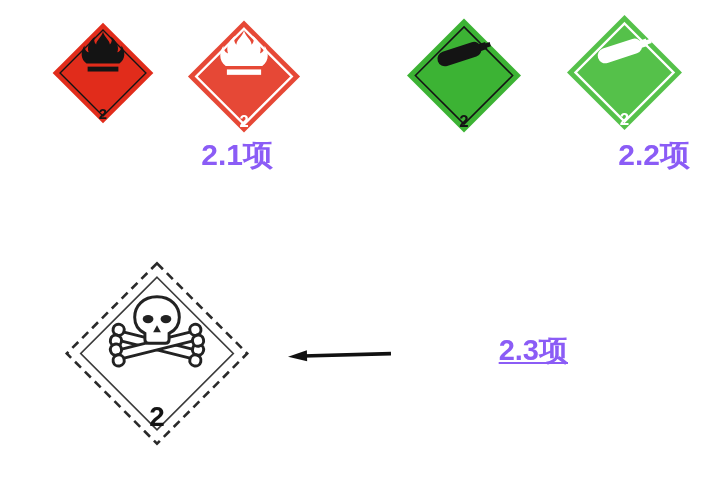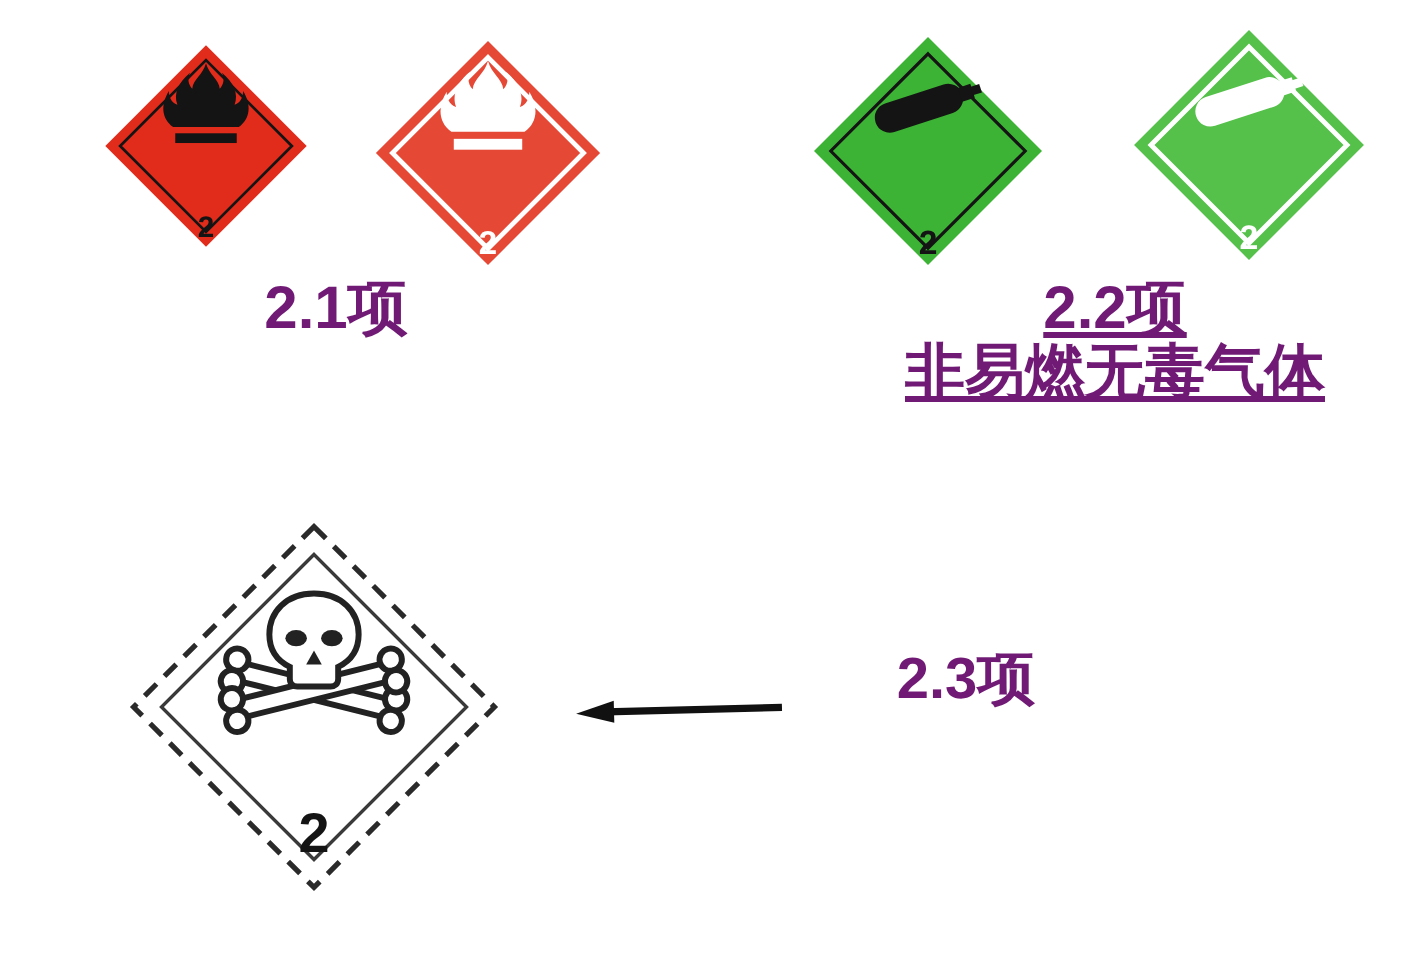--- a/index.html
+++ b/index.html
@@ -25,25 +25,25 @@
   .p2 .sym,.p4 .sym{fill:#ffffff;}
   .num{font-family:"Liberation Sans","DejaVu Sans",sans-serif;font-weight:bold;font-size:14px;text-anchor:middle;}
   .p1 .num,.p3 .num,.p5 .num{fill:#141414;}
   .p2 .num,.p4 .num{fill:#ffffff;}
   
   .p5 .outer-dash{fill:none;stroke:#2a2a2a;stroke-width:1.4;stroke-dasharray:4.5 3;}
   .p5 .inner-solid{fill:#ffffff;stroke:#3a3a3a;stroke-width:0.9;}
   .p5 .skull-line{fill:#ffffff;stroke:#222222;stroke-width:1.6;}
   .p5 .skull-dark{fill:#222222;stroke:none;}
   
-  .caption{position:absolute;text-align:center;color:#701a75;font-weight:bold;line-height:32px;}
+  .caption{position:absolute;text-align:right;color:#8b5cf6;font-weight:bold;line-height:32px;}
   .caption .ln{white-space:nowrap;}
   .c21{left:63px;top:139px;width:210px;font-size:30px;}
-  .c22{left:425px;top:139px;width:265px;font-size:30px;text-decoration:underline;}
-  .c23{left:398px;top:325px;width:170px;font-size:29px;line-height:31px;}
+  .c22{left:425px;top:139px;width:265px;font-size:30px;}
+  .c23{left:398px;top:335px;width:170px;font-size:29px;line-height:31px;text-decoration:underline;}
   
   .arrow{position:absolute;left:288px;top:345px;width:104px;height:20px;transform:rotate(-1.5deg);}
   .arrow line{stroke:#111111;stroke-width:3.6;}
   .arrow polygon{fill:#111111;}
 </style>
 </head>
 <body>
 
 <div class="canvas">
 
@@ -100,21 +100,20 @@
     </g>
     <text x="50" y="93" class="num">2</text>
   </svg>
 
   <div class="caption c21">
     <div class="ln">2.1项</div>
   </div>
 
   <div class="caption c22">
     <div class="ln">2.2项</div>
-    <div class="ln">非易燃无毒气体</div>
   </div>
 
   <svg class="placard p5" viewBox="0 0 100 100">
     <polygon class="outer-dash" points="50,1.5 98.5,50 50,98.5 1.5,50"></polygon>
     <polygon class="inner-solid" points="50,9 91,50 50,91 9,50"></polygon>
     <g>
       <g class="skull-line" transform="rotate(14 50 45.5)">
         <rect x="27.5" y="43" width="45" height="5" rx="2.5"></rect>
         <circle cx="28" cy="42.5" r="3"></circle>
           <circle cx="28" cy="48.5" r="3"></circle>

